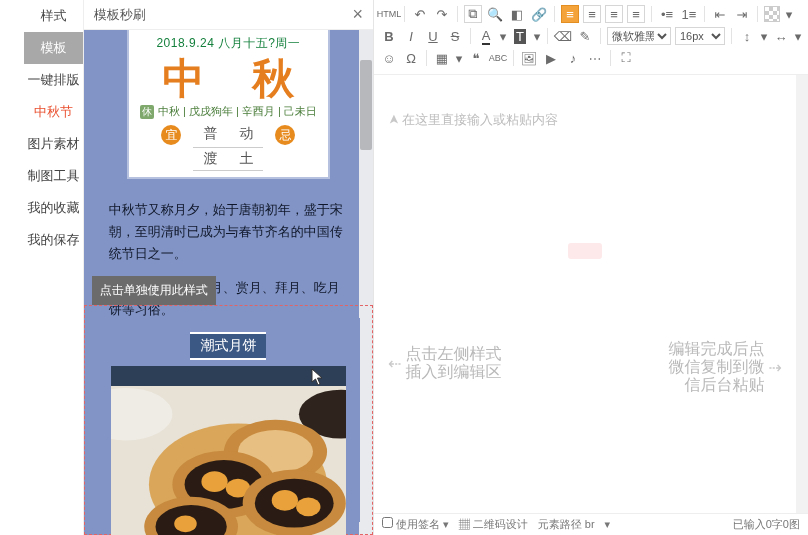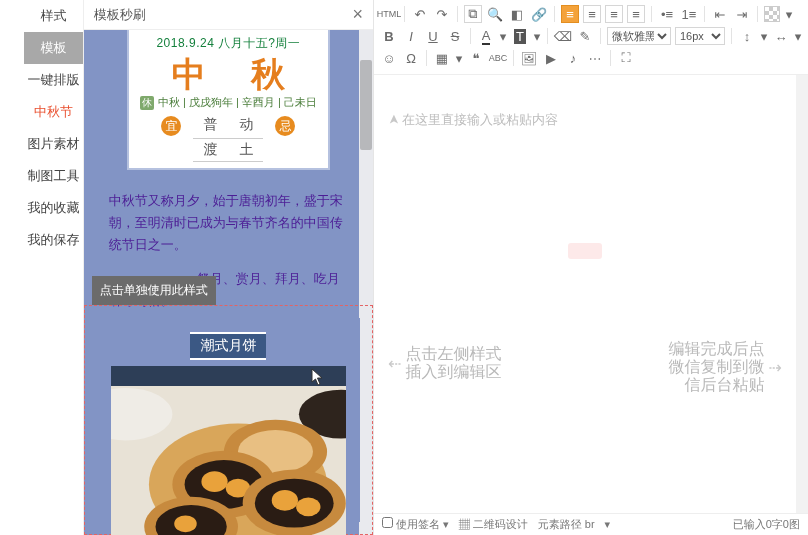--- a/index.html
+++ b/index.html
@@ -11,29 +11,29 @@
   .side-tab.active { background:#a8a8a8; color:#fff; }
   .side-tab.sel { color:#e94f2e; }
   
   .tpl { width:380px; background:#f6f7f9; display:flex; flex-direction:column; border-right:1px solid #e5e5e5;}
   .tpl-head { display:flex; align-items:center; height:30px; padding:0 10px; font-size:13px; color:#555; background:#fff; border-bottom:1px solid #eee;}
   .tpl-head .x { margin-left:auto; font-size:18px; color:#777; cursor:pointer; }
   .tpl-body { position:relative; flex:1; overflow:hidden; background:#8294c5; }
   .card-outer { position:absolute; left:15px; right:15px; top:0; bottom:0; }
   .calendar { background:#fff; margin:0 28px; padding:5px 10px 6px; text-align:center; border-width:0 2px 2px 2px; border-style:solid; border-color:#b5c1df;}
   .cal-date { color:#15803d; font-size:12px; letter-spacing:.5px; }
-  .cal-main { color:#e57e1e; font-size:34px; font-weight:700; letter-spacing:18px; padding-left:18px; line-height:1.1; margin:4px 0 2px;}
+  .cal-main { color:#e57e1e; font-size:42px; font-weight:700; letter-spacing:18px; padding-left:18px; line-height:1.1; margin:4px 0 2px;}
   .cal-sub { color:#4a7d3a; font-size:11px; }
   .cal-sub .pill { display:inline-block; background:#7fa96c; color:#fff; font-size:10px; width:14px; height:14px; line-height:14px; border-radius:2px; margin-right:4px;}
   .cal-row { display:flex; justify-content:center; gap:22px; margin-top:6px; font-size:14px; color:#555;}
   .ball { display:inline-block; width:20px; height:20px; line-height:20px; color:#fff; border-radius:50%; font-size:12px; }
   .ball.o { background:#e78b1f; }
   .cal-row2 { display:flex; justify-content:center; gap:22px; font-size:14px; color:#555; margin-top:2px;}
   .cal-br { width:70px; margin:2px auto 0; border-top:1px solid #ccc; }
-  .para { color:#4c1d95; font-size:13px; line-height:22px; padding:20px 10px 0 10px; }
+  .para { color:#0f172a; font-size:13px; line-height:22px; padding:20px 10px 0 10px; }
   .tip { position:absolute; left:8px; top:246px; background:#6b6b6b; color:#fff; font-size:12px; padding:6px 8px; z-index:5;}
   .sel-block { position:absolute; left:0; right:0; top:275px; bottom:0; border:1px dashed #e36464; padding:12px; }
   .sel-inner { background:#8294c5; height:100%; padding:14px 14px 0; }
   .tag { display:inline-block; background:#3b5884; color:#fff; font-size:14px; padding:3px 10px; border-width:2px 0; border-style:solid; border-color:#fff; }
   .tag-wrap { text-align:center; }
   .darkbar { background:#2d3e57; height:20px; margin-top:6px; position:relative; }
   .cursor { position:absolute; left:200px; top:2px; font-size:16px; color:#fff; }
   .food-box { background:#d9c3a2; height:150px; overflow:hidden; position:relative;}
   .food-svg { width:100%; height:100%; display:block;}
   

